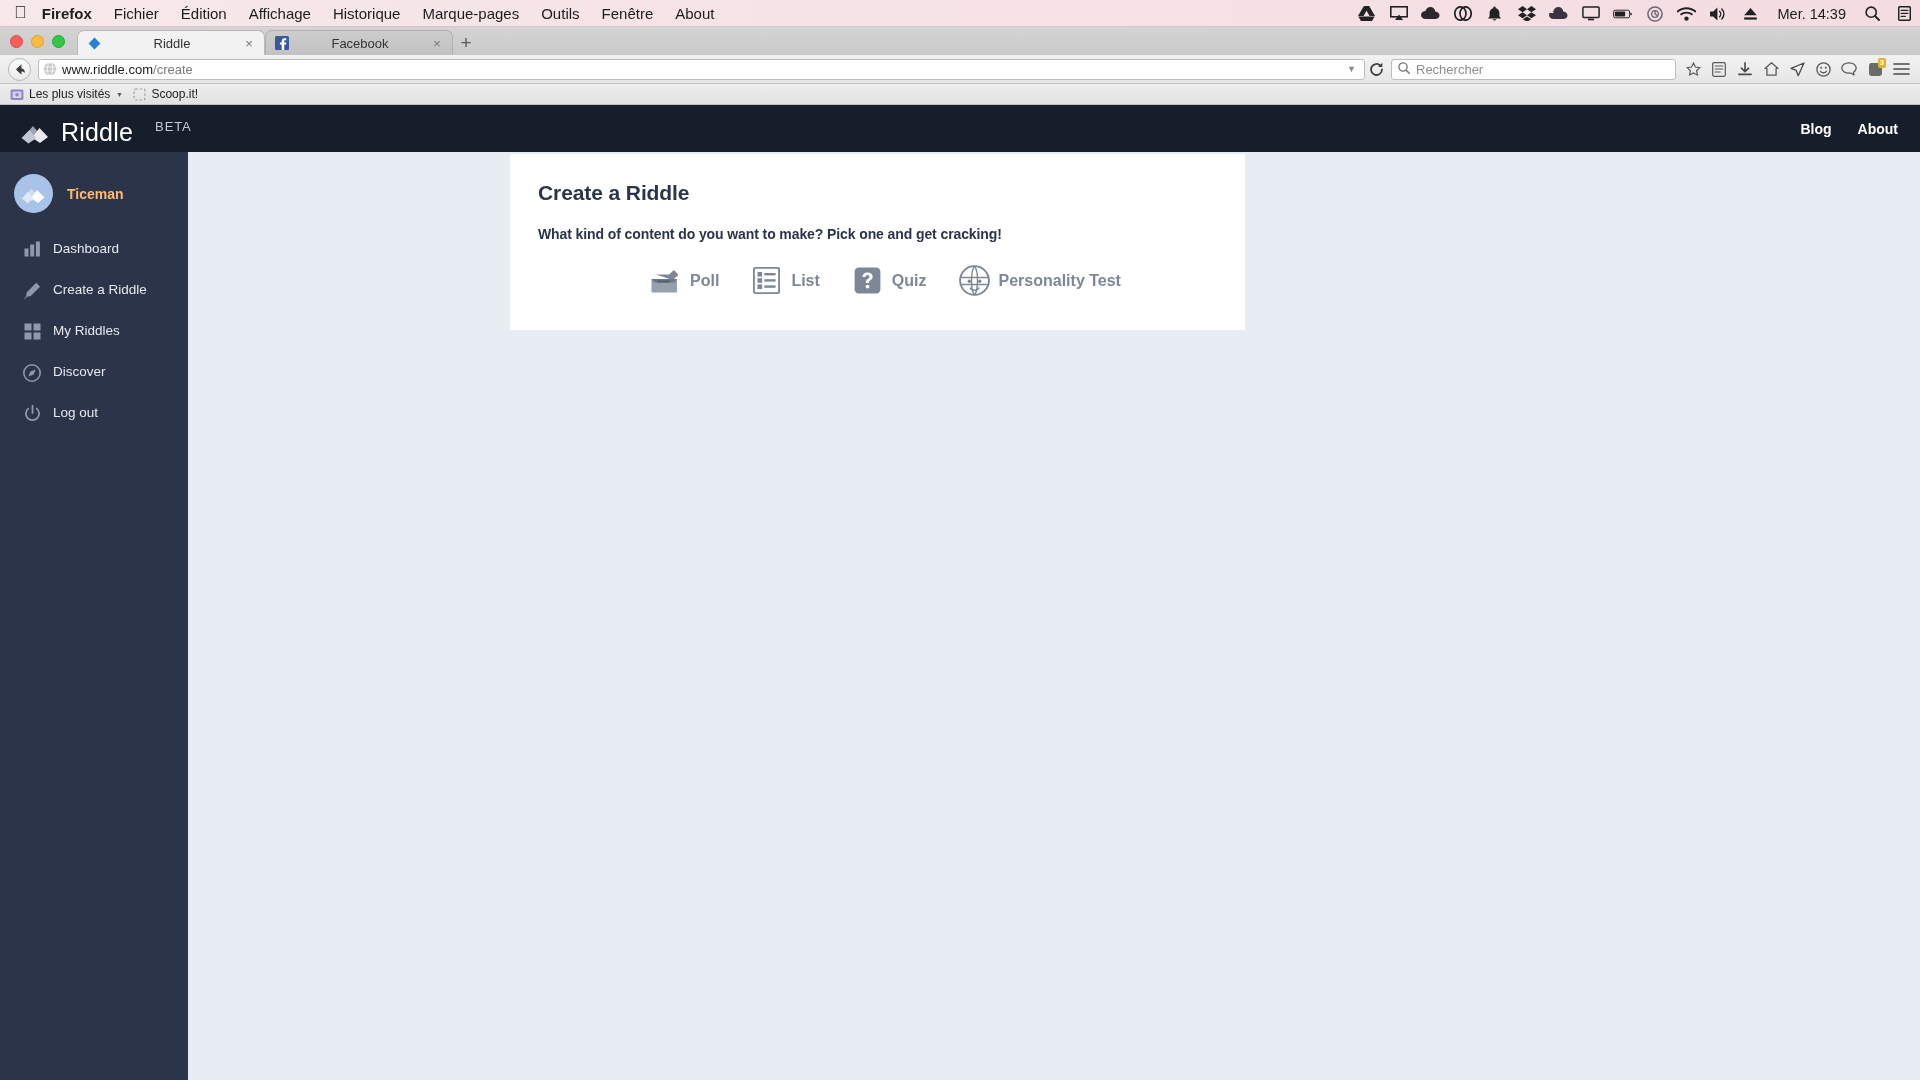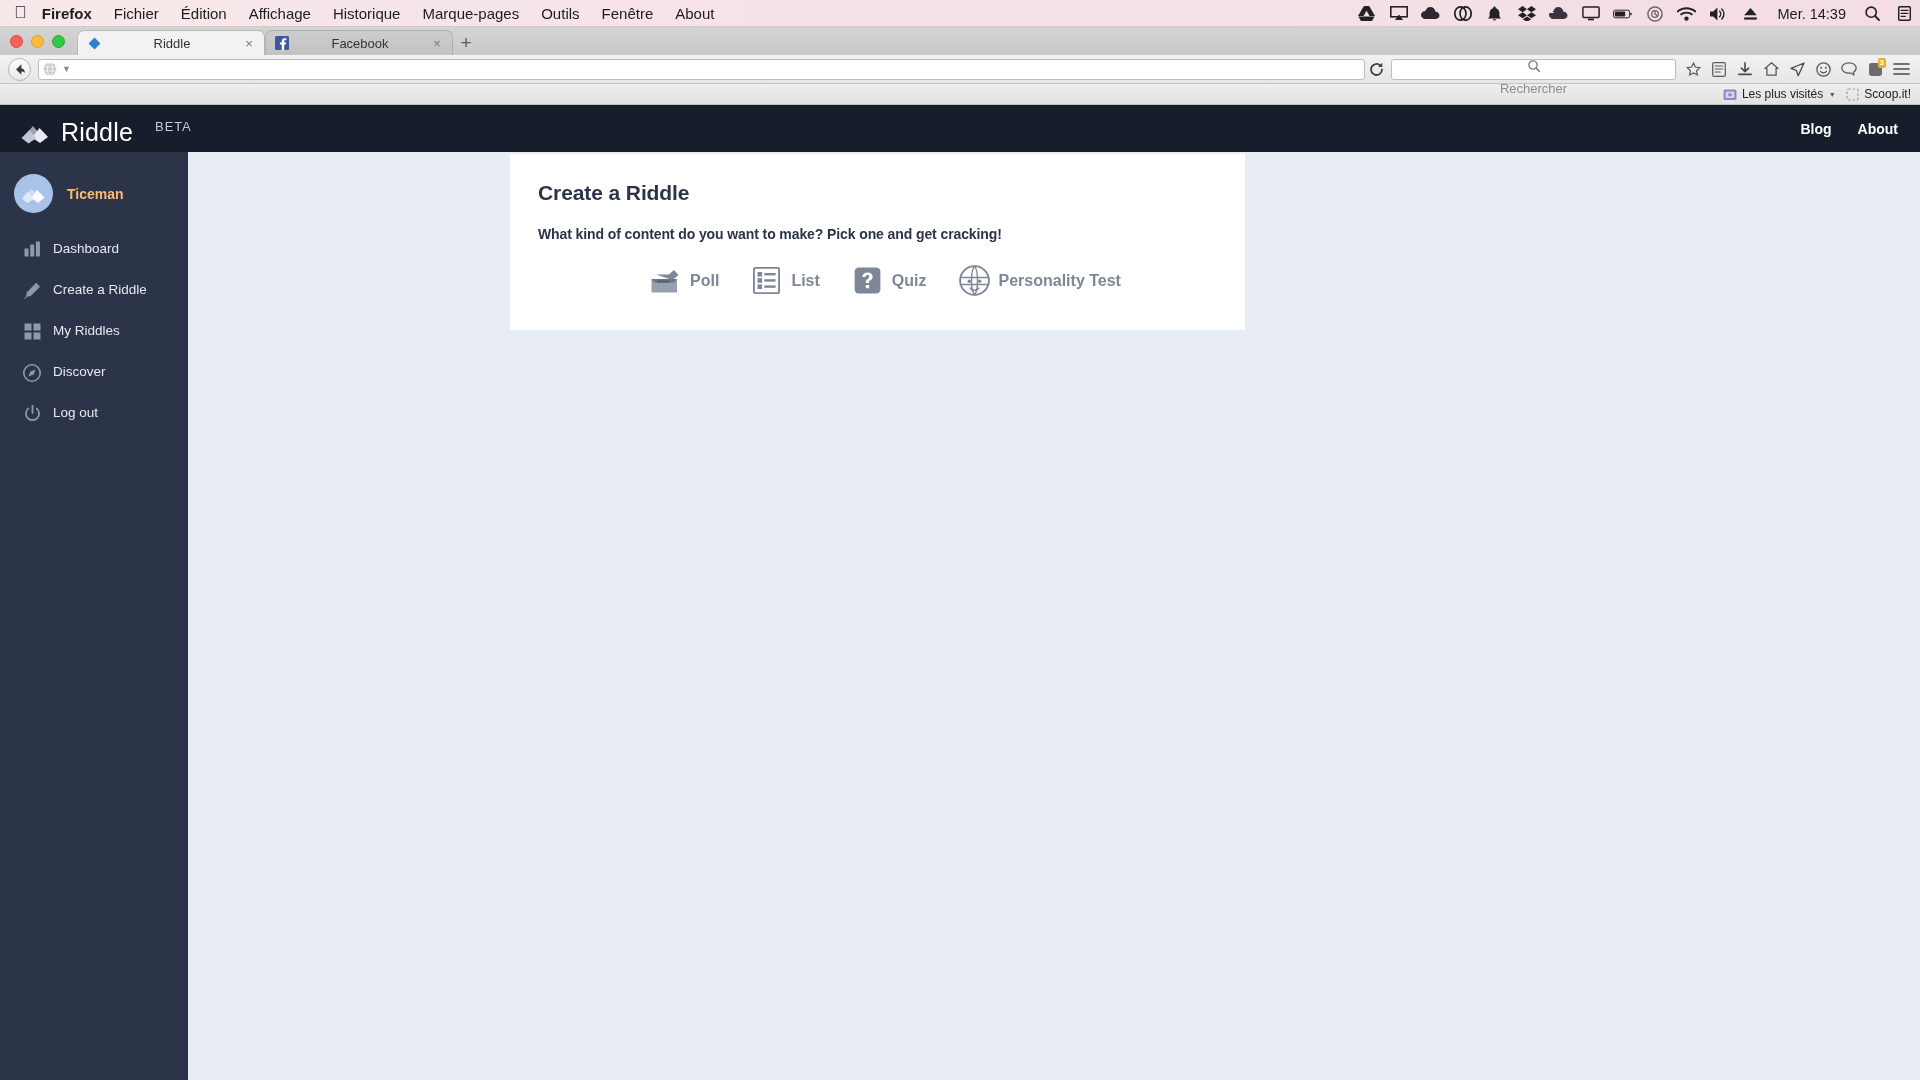--- a/index.html
+++ b/index.html
@@ -66,32 +66,32 @@
     display:flex;align-items:center;padding:0 4px;font-size:13px;color:#444;gap:5px;
   }
   .url-globe{width:14px;height:14px;flex:0 0 14px;opacity:.55;}
   .url-text{flex:1;white-space:nowrap;overflow:hidden;}
   .url-text .dom{color:#1b1b1b;}
   .url-text .path{color:#7b7b7b;}
   .url-dd{color:#8a8a8a;font-size:9px;padding-right:4px;}
   .reload{width:18px;display:flex;align-items:center;justify-content:center;color:#4a4a4a;font-size:14px;margin:0 2px;}
   .searchbar{
     width:285px;height:21px;background:#fff;border:1px solid #bdbdbd;border-radius:3px;
-    display:flex;align-items:center;padding:0 6px;gap:6px;font-size:13px;color:#8d8d8d;margin-left:4px;flex-direction:column;
+    display:flex;align-items:center;padding:0 6px;gap:6px;font-size:13px;color:#8d8d8d;margin-left:4px;
   }
   .nav-icons{display:flex;align-items:center;gap:0;margin-left:4px;}
   .nav-icons .ni{width:26px;height:24px;display:flex;align-items:center;justify-content:center;position:relative;color:#555;}
   .badge{
     position:absolute;top:1px;right:2px;background:#e8b224;color:#fff;border-radius:2px;
     font-size:8px;line-height:8px;padding:1px 2px;font-weight:bold;
   }
   .bookmarks{
     height:21px;display:flex;align-items:center;gap:0;
     background:linear-gradient(to bottom,#eeeeee,#e2e2e2);
-    border-bottom:1px solid #bfbfbf;padding-left:8px;font-size:12px;color:#222;justify-content:flex-end;
+    border-bottom:1px solid #bfbfbf;padding-left:8px;font-size:12px;color:#222;
   }
   .bm{display:flex;align-items:center;gap:5px;padding:0 9px 0 2px;white-space:nowrap;}
   .bm-ico{width:14px;height:14px;flex:0 0 14px;display:flex;align-items:center;justify-content:center;}
   .bm-caret{font-size:8px;color:#555;margin-left:2px;}
 
   
   .page{width:100%;height:981px;background:#e8ecf3;display:flex;flex-direction:column;position:relative;}
   .site-header{
     height:47px;background:#161d2b;display:flex;align-items:center;justify-content:space-between;
     padding:0 22px 0 20px;flex:0 0 47px;
@@ -295,20 +295,21 @@
     </div>
 
     <div class="urlbar">
       <span class="url-globe">
         <svg width="14" height="14" viewBox="0 0 14 14">
             <circle cx="7" cy="7" r="6.3" fill="#9a9a9a"></circle>
             <ellipse cx="7" cy="7" rx="2.7" ry="6.3" fill="none" stroke="#f4f4f4" stroke-width="0.9"></ellipse>
             <path d="M0.8 5h12.4M0.8 9h12.4" stroke="#f4f4f4" stroke-width="0.9"></path>
           </svg>
       </span>
+      <span class="url-text"><span class="dom">www.riddle.com</span><span class="path">/create</span></span>
       <span class="url-dd">▼</span>
     </div>
 
     <div class="reload">
       <svg width="15" height="15" viewBox="0 0 15 15">
           <path d="M13 7.5a5.5 5.5 0 1 1-1.7-4" stroke="#3f3f3f" stroke-width="1.8" fill="none" stroke-linecap="round"></path>
           <path d="M13.3 0.8v4.2H9.1z" fill="#3f3f3f"></path>
         </svg>
     </div>
 

